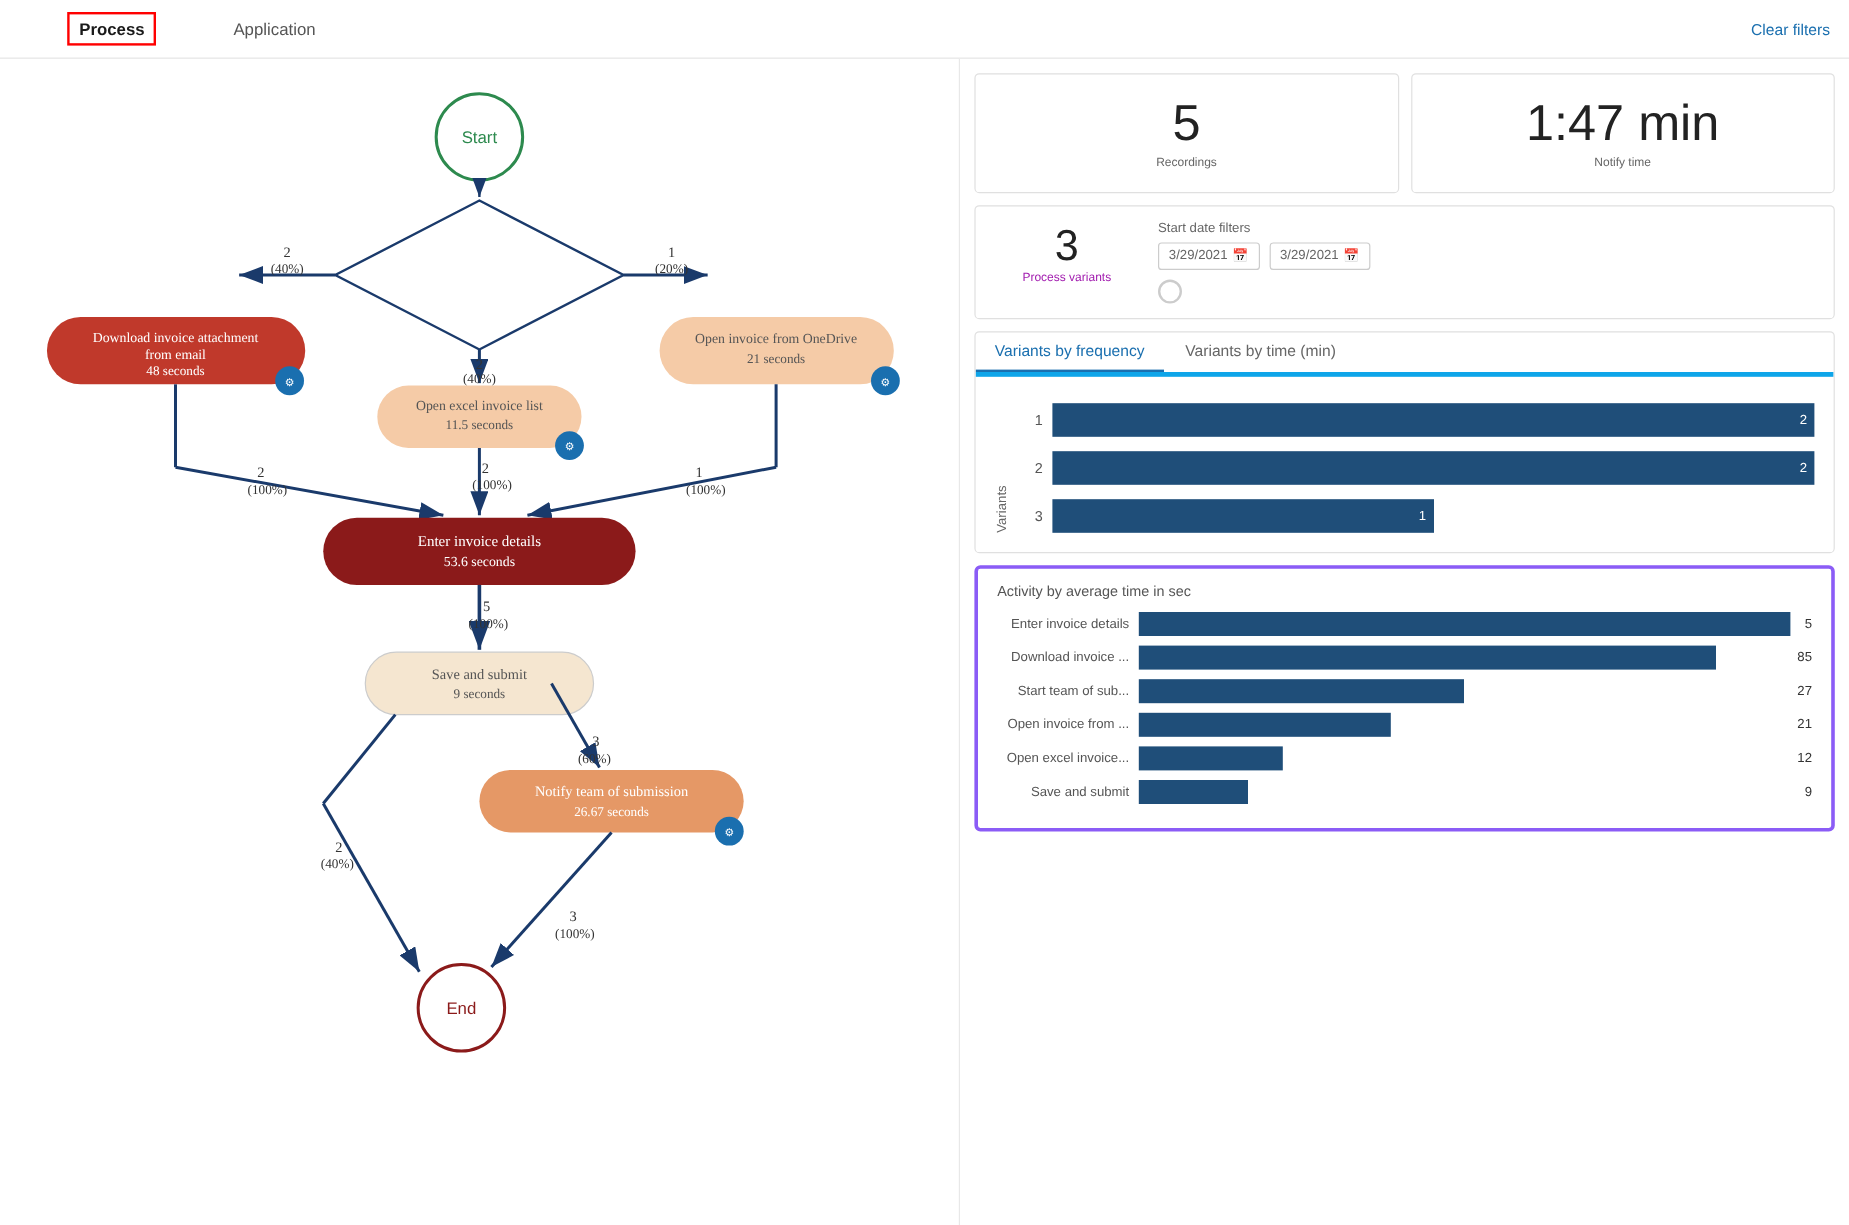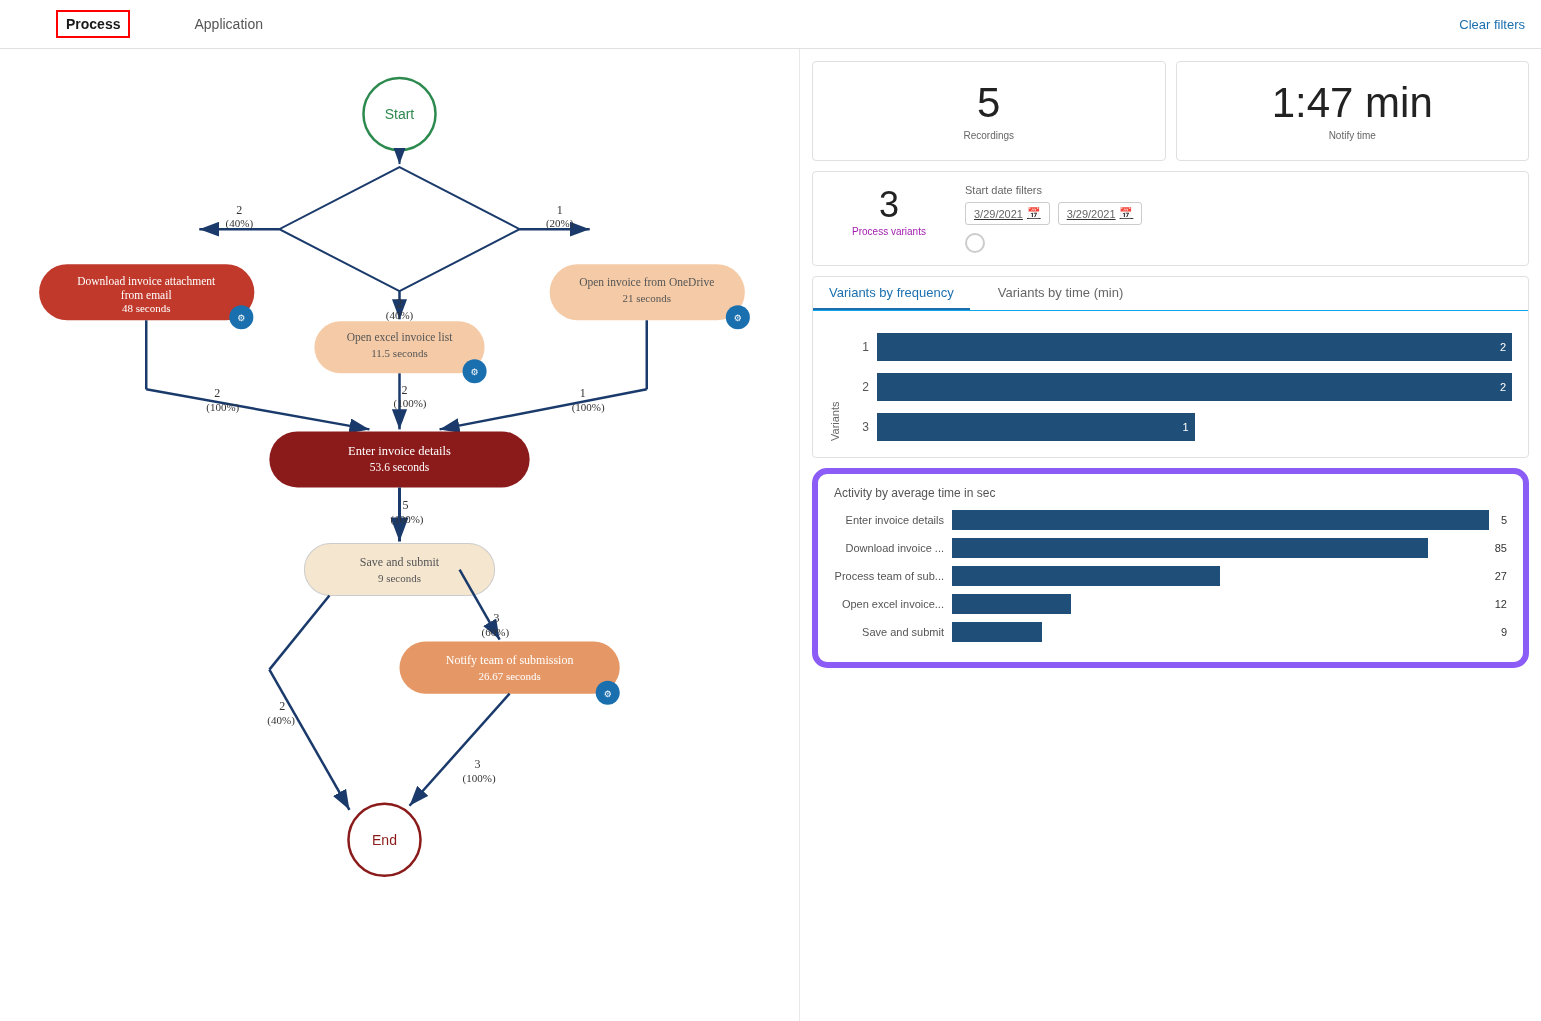--- a/index.html
+++ b/index.html
@@ -26,43 +26,43 @@
 
     
     .date-filter-card { border: 1px solid #e0e0e0; border-radius: 4px; padding: 12px 16px; }
     .date-filter-inner { display: flex; gap: 16px; align-items: flex-start; }
     .variants-info { display: flex; flex-direction: column; align-items: center; justify-content: center; min-width: 120px; }
     .variants-number { font-size: 36px; font-weight: 300; color: #222; }
     .variants-label { font-size: 10px; color: #a21caf; }
     .date-section { flex: 1; }
     .date-section-label { font-size: 11px; color: #666; margin-bottom: 6px; }
     .date-inputs { display: flex; gap: 8px; align-items: center; margin-bottom: 8px; }
-    .date-input { border: 1px solid #ccc; border-radius: 3px; padding: 4px 8px; font-size: 12px; display: flex; align-items: center; gap: 4px; color: #333; text-decoration: underline; }
+    .date-input { border: 1px solid #ccc; border-radius: 3px; padding: 4px 8px; font-size: 12px; display: flex; gap: 4px; color: #333; }
     .date-input span { font-size: 11px; color: #666; }
     .radio-circle { width: 20px; height: 20px; border-radius: 50%; border: 2px solid #ccc; }
 
     
-    .chart-tabs { display: flex; border-bottom: 1px solid #0ea5e9; gap: 12px; text-align: right; }
+    .chart-tabs { display: flex; border-bottom: 4px solid #0ea5e9; gap: 2px; text-align: right; }
     .chart-tab { padding: 8px 16px; font-size: 13px; cursor: pointer; color: #666; border-bottom: 2px solid transparent; }
     .chart-tab.active { color: #1a6faf; border-bottom: 2px solid #1a6faf; font-weight: 500; }
 
     
     .variants-chart-card { border: 1px solid #e0e0e0; border-radius: 4px; padding: 0; overflow: hidden; }
     .variants-chart-inner { padding: 12px 16px 16px; }
 
     .bar-chart { display: flex; flex-direction: column; gap: 12px; margin-top: 10px; }
     .bar-row { display: flex; align-items: center; gap: 8px; }
     .bar-label { width: 20px; text-align: right; font-size: 12px; color: #555; flex-shrink: 0; }
     .bar-container { flex: 1; position: relative; height: 28px; }
     .bar-fill { height: 100%; background: #1f4e79; display: flex; align-items: center; justify-content: flex-end; padding-right: 6px; }
     .bar-value { color: #fff; font-size: 11px; font-weight: 500; }
     .y-axis-label { writing-mode: vertical-rl; transform: rotate(180deg); font-size: 11px; color: #666; margin-right: 4px; }
 
     
-    .activity-card { border: 6px solid #8b5cf6; border-radius: 15px; padding: 12px 16px; }
+    .activity-card { border: 3px solid #8b5cf6; border-radius: 5px; padding: 12px 16px; }
     .activity-title { font-size: 12px; color: #555; margin-bottom: 10px; }
     .activity-bar-row { display: flex; align-items: center; gap: 8px; margin-bottom: 8px; }
     .activity-label { width: 110px; font-size: 11px; color: #555; text-align: right; flex-shrink: 0; }
     .activity-bar-container { flex: 1; height: 20px; position: relative; }
     .activity-bar-fill { height: 100%; background: #1f4e79; }
     .activity-bar-value { font-size: 11px; color: #333; margin-left: 4px; flex-shrink: 0; }
 
     
     svg { width: 100%; height: 100%; }
   </style>
@@ -270,27 +270,34 @@
 
       <div class="activity-bar-row">
         <div class="activity-label">Download invoice ...</div>
         <div class="activity-bar-container">
           <div class="activity-bar-fill" style="width:89.7%;"></div>
         </div>
         <div class="activity-bar-value">85</div>
       </div>
 
       <div class="activity-bar-row">
-        <div class="activity-label">Process team of sub...</div>
+        <div class="activity-label">Start team of sub...</div>
         <div class="activity-bar-container">
           <div class="activity-bar-fill" style="width:50.5%;"></div>
         </div>
         <div class="activity-bar-value">27</div>
       </div>
 
+      <div class="activity-bar-row">
+        <div class="activity-label">Open invoice from ...</div>
+        <div class="activity-bar-container">
+          <div class="activity-bar-fill" style="width:39.2%;"></div>
+        </div>
+        <div class="activity-bar-value">21</div>
+      </div>
 
       <div class="activity-bar-row">
         <div class="activity-label">Open excel invoice...</div>
         <div class="activity-bar-container">
           <div class="activity-bar-fill" style="width:22.4%;"></div>
         </div>
         <div class="activity-bar-value">12</div>
       </div>
 
       <div class="activity-bar-row">

